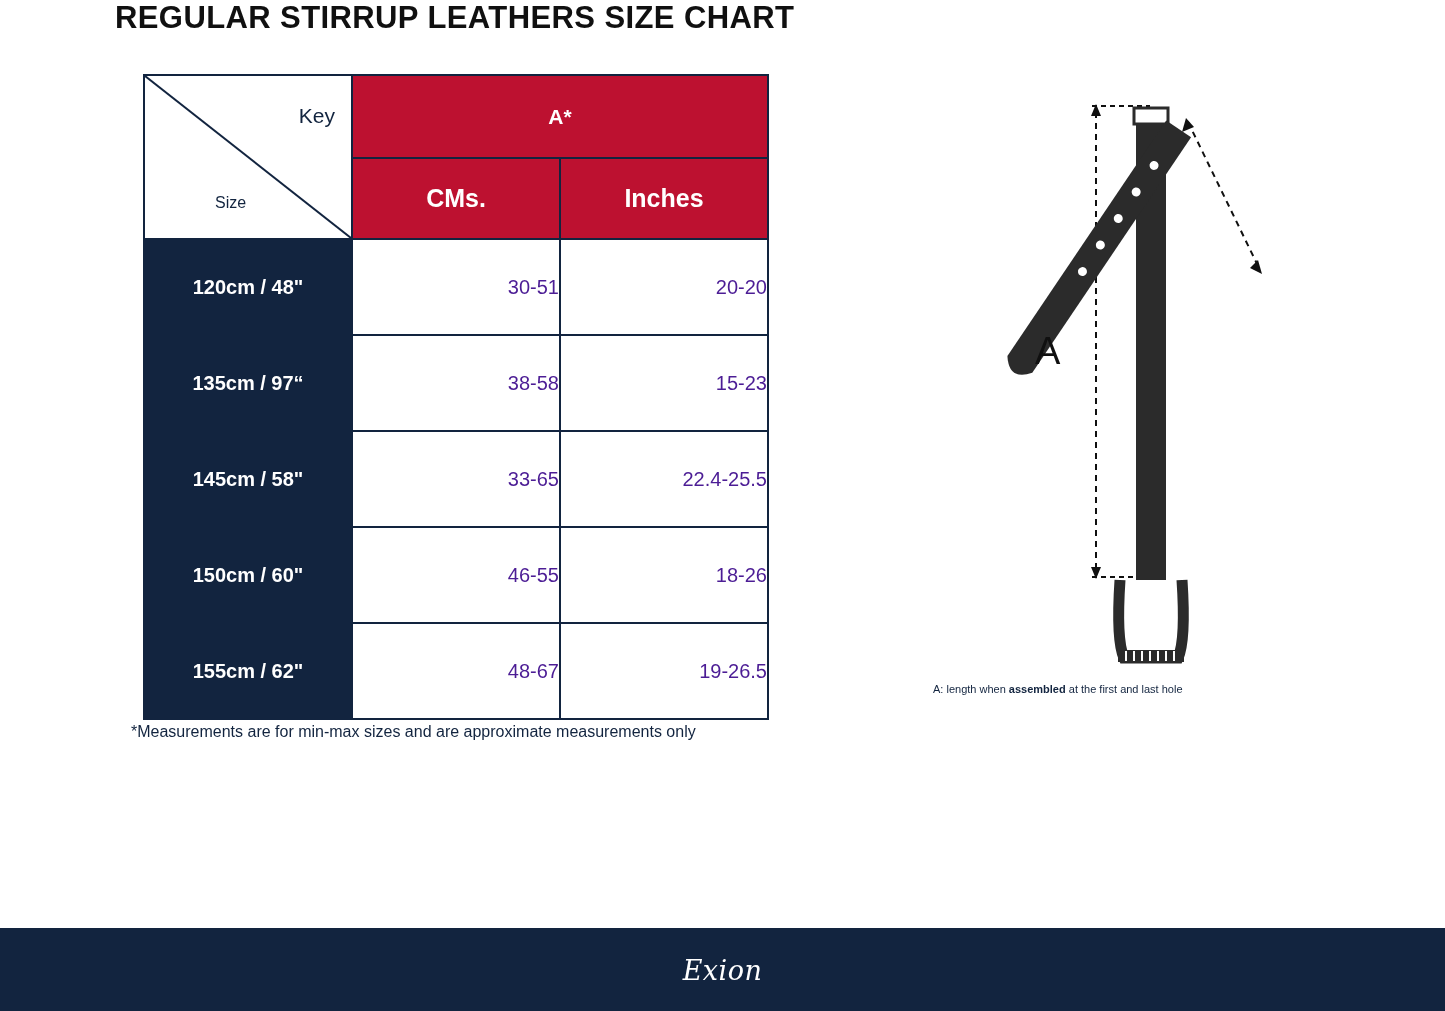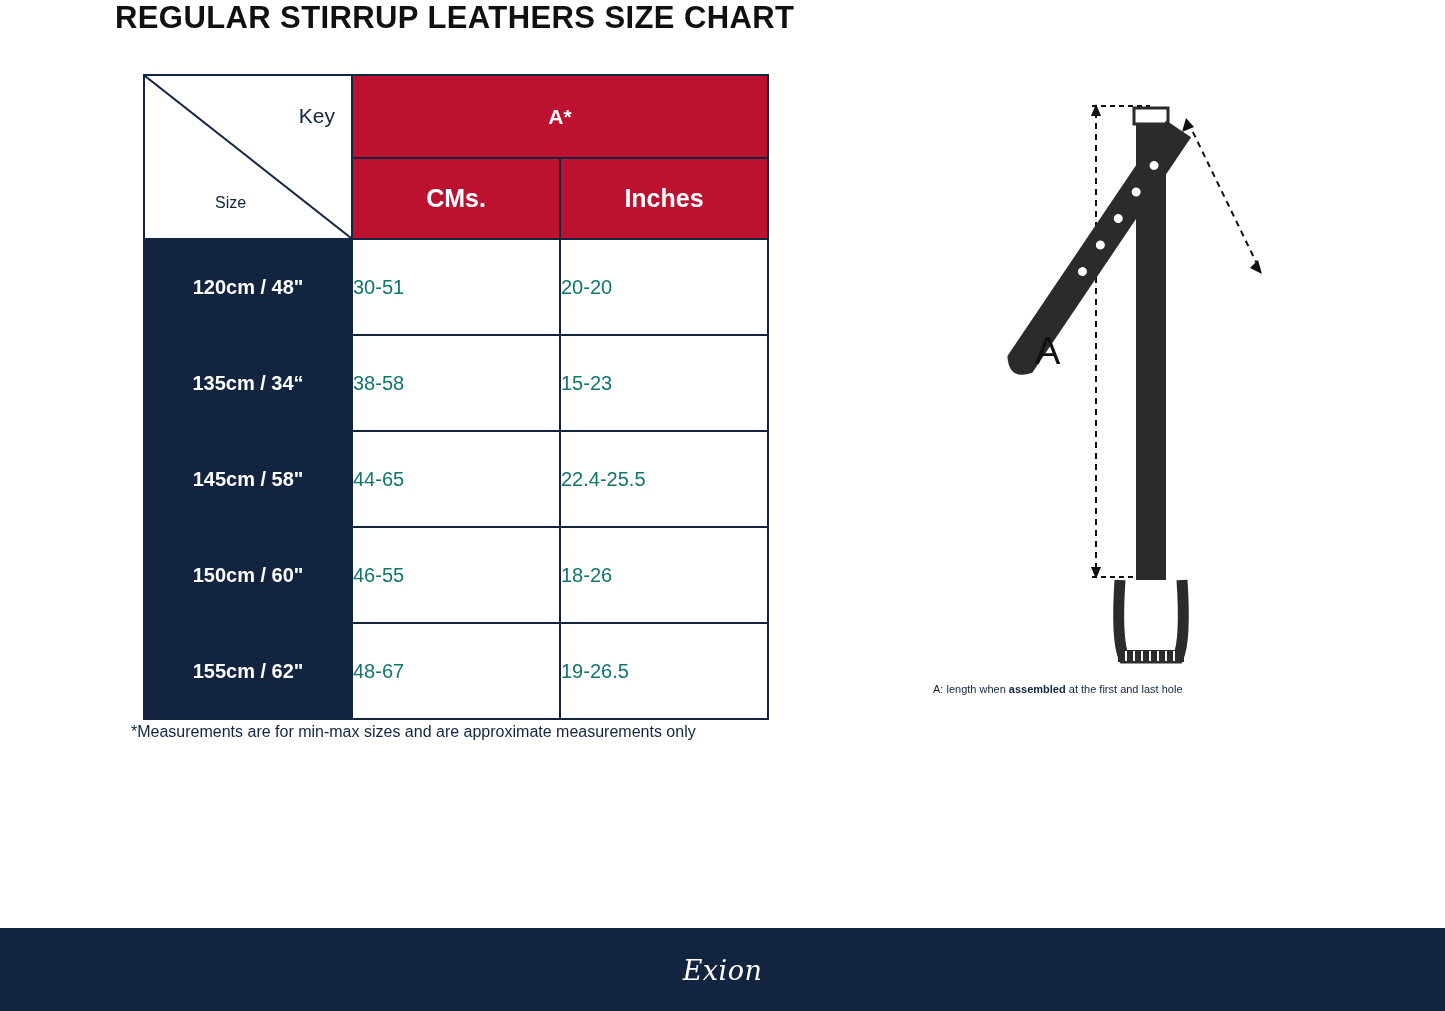--- a/index.html
+++ b/index.html
@@ -94,22 +94,22 @@
   .row-size {
     background: #12243f;
     color: #ffffff;
     text-align: center;
     font-size: 20px;
     font-weight: bold;
     height: 94px;
   }
   .row-val {
     background: #ffffff;
-    color: #0f766e;
-    text-align: left;
+    color: #4c1d95;
+    text-align: right;
     font-size: 20px;
     height: 94px;
   }
 
   .footnote {
     position: absolute;
     left: 131px;
     top: 723px;
     font-size: 16px;
     color: #12243f;
@@ -185,27 +185,27 @@
     <td class="head-sub col-cm">CMs.</td>
     <td class="head-sub col-in">Inches</td>
   </tr>
 
   <tr>
     <td class="row-size">120cm / 48"</td>
     <td class="row-val">30-51</td>
     <td class="row-val">20-20</td>
   </tr>
   <tr>
-    <td class="row-size">135cm / 34“</td>
+    <td class="row-size">135cm / 97“</td>
     <td class="row-val">38-58</td>
     <td class="row-val">15-23</td>
   </tr>
   <tr>
     <td class="row-size">145cm / 58"</td>
-    <td class="row-val">44-65</td>
+    <td class="row-val">33-65</td>
     <td class="row-val">22.4-25.5</td>
   </tr>
   <tr>
     <td class="row-size">150cm / 60"</td>
     <td class="row-val">46-55</td>
     <td class="row-val">18-26</td>
   </tr>
   <tr>
     <td class="row-size">155cm / 62"</td>
     <td class="row-val">48-67</td>

